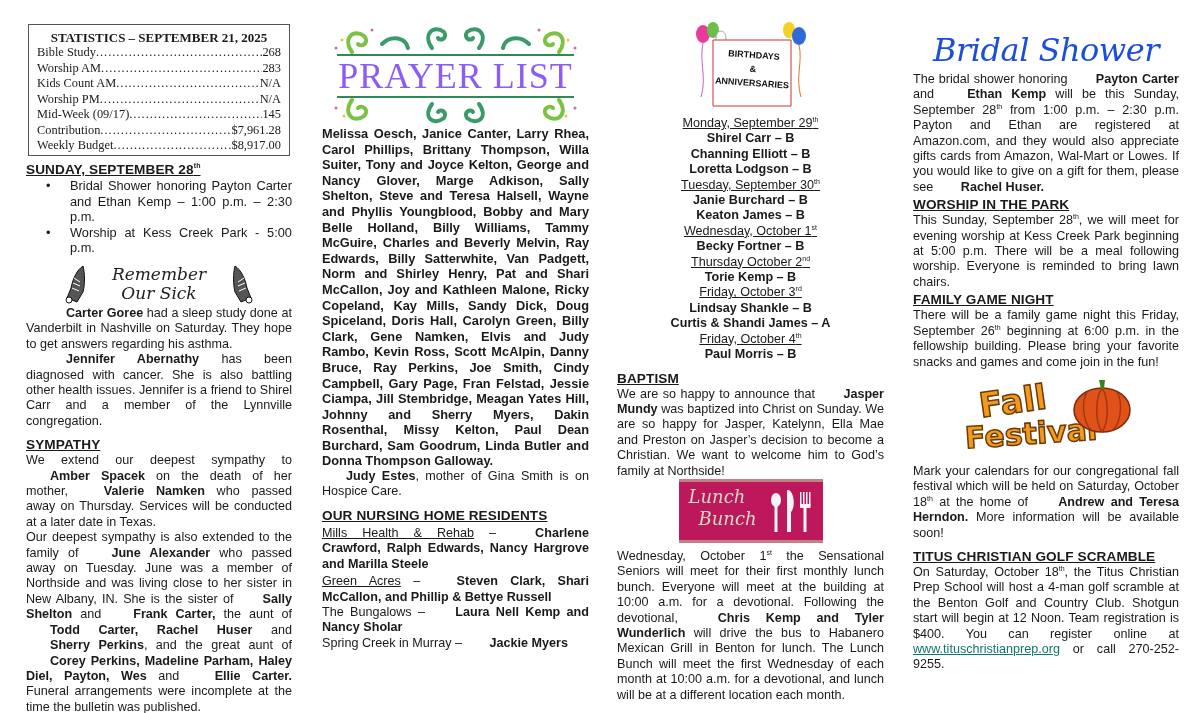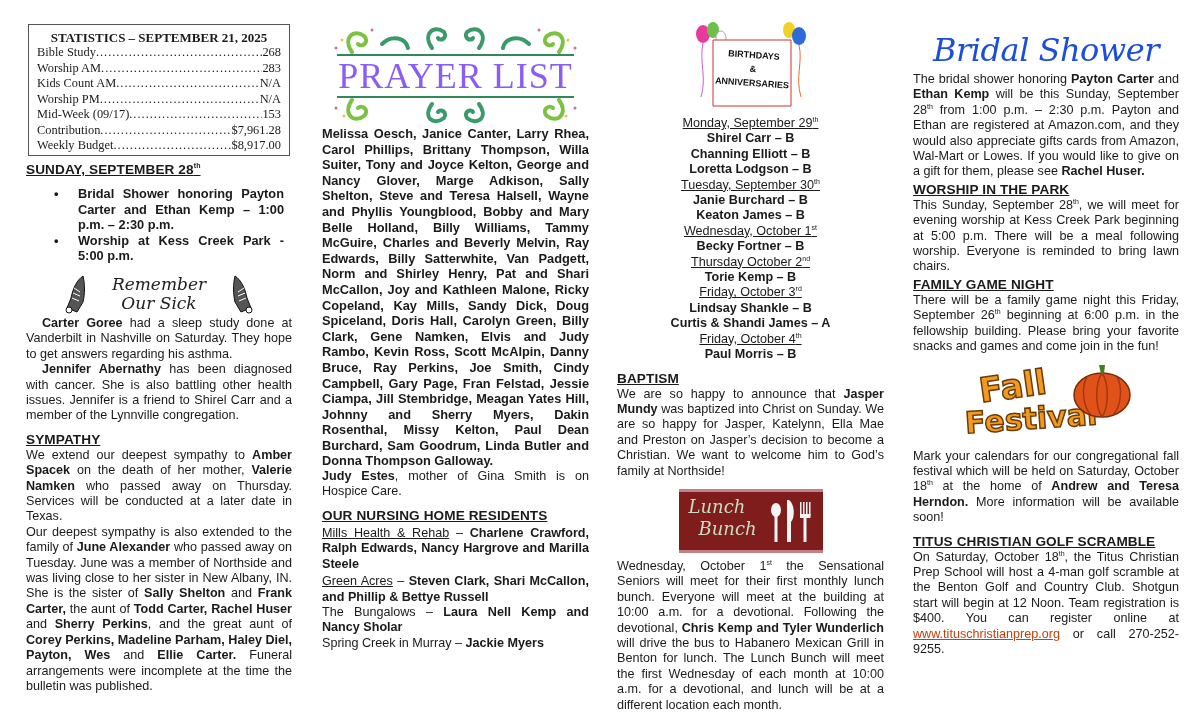--- a/index.html
+++ b/index.html
@@ -4,36 +4,36 @@
 <style>
   html, body { margin: 0; padding: 0; background: #ffffff; }
   body { width: 1200px; height: 713px; position: relative; overflow: hidden;
          font-family: "Liberation Sans", sans-serif; color: #1a1a1a; font-size: 12.6px; line-height: 15.4px; }
   .col { position: absolute; top: 0; }
   .c1 { left: 26px; width: 266px; }
   .c2 { left: 322px; width: 267px; }
   .c3 { left: 617px; width: 267px; }
   .c4 { left: 913px; width: 266px; }
   p { margin: 0; text-align: justify; }
-  b { font-weight: bold; }
+  b { font-weight: bold; margin-left: 24px; }
   .indent { text-indent: 16px; }
   sup { font-size: 7px; line-height: 0; vertical-align: super; }
   h2 { margin: 0; font-size: 13.6px; line-height: 16px; font-weight: bold; text-decoration: underline; letter-spacing: 0.1px; }
 
   
   .stats { position: absolute; left: 28px; top: 24px; width: 262px; height: 132px; border: 1px solid #555; box-sizing: border-box;
            font-family: "Liberation Serif", serif; padding: 5px 8px 0 8px; }
   .stats .title { font-weight: bold; font-size: 13px; line-height: 15px; text-align: center; }
   .stats .row { display: flex; font-size: 12.4px; line-height: 15.5px; white-space: nowrap; overflow: hidden; align-items: center; }
   .stats .row .lbl { flex: 0 0 auto; }
   .stats .row .dots { flex: 1 1 auto; overflow: hidden; }
   .stats .row .dots::after { content: "......................................................................................................................"; letter-spacing: 1px; }
   .stats .row .val { flex: 0 0 auto; }
 
-  ul.sun { margin: 8px; padding: 0 0 0 44px; list-style: none; font-weight: bold; font-size: 12.8px; line-height: 15.6px; }
+  ul.sun { margin: 0; padding: 0 0 0 44px; list-style: none; font-weight: normal; font-size: 12.8px; line-height: 15.6px; }
   ul.sun li { position: relative; text-align: justify; }
   ul.sun li::before { content: "\2022"; position: absolute; left: -24px; }
 
   .sick-banner { display: flex; align-items: center; justify-content: center; height: 44px; gap: 13px; margin: 6px 0 0 0; }
   .hands { width: 36px; height: 40px; }
   .sick-title { font-family: "DejaVu Serif", serif; font-style: italic; font-size: 17px; line-height: 19px; text-align: center; color: #222; }
 
   
   .prayer-banner { position: relative; height: 118px; margin-top: 8px; }
   .prayer-banner .pl { position: absolute; left: 15px; right: 15px; top: 46px; text-align: center;
@@ -43,27 +43,27 @@
 
   .home { margin-top: 2px; }
   .home .loc { text-decoration: underline; }
 
   
   .bday-logo { width: 120px; height: 90px; margin: 22px auto 4px auto; position: relative; }
   .bday-list { text-align: center; font-size: 12.6px; line-height: 15.4px; }
   .bday-list .day { text-decoration: underline; }
   .bday-list .person { font-weight: bold; }
 
-  .lunch { width: 144px; height: 58px; margin: 10px auto 6px auto; background: #7f1d1d; border-top: 3px solid #c47e86; border-bottom: 3px solid #c47e86; position: relative; }
+  .lunch { width: 144px; height: 58px; margin: 0 auto 6px auto; background: #be185d; border-top: 3px solid #c47e86; border-bottom: 3px solid #c47e86; position: relative; }
   .lunch .lt { position: absolute; left: 10px; top: 4px; font-family: "DejaVu Serif", serif; font-style: italic; color: #c9dcc4; font-size: 18px; line-height: 22px; }
 
   
   .bridal-title { font-family: "DejaVu Serif", serif; font-style: italic; font-size: 32px; line-height: 44px; text-align: center; color: #1d4ed8; margin-top: 28px; letter-spacing: -0.5px; }
   .fall { height: 82px; position: relative; margin: 8px 0 4px 0; }
-  a.link { color: #c2410c; text-decoration: underline; }
+  a.link { color: #0f766e; text-decoration: underline; }
   .mt5 { margin-top: 2px; }
   .mt8 { margin-top: 8px; }
 </style>
 </head>
 <body>
 
 <div class="stats">
   <div class="title">STATISTICS – SEPTEMBER 21, 2025</div>
   <div class="row">
       <span class="lbl">Bible Study</span>
@@ -81,21 +81,21 @@
       <span class="val">N/A</span>
     </div>
   <div class="row">
       <span class="lbl">Worship PM</span>
       <span class="dots"></span>
       <span class="val">N/A</span>
     </div>
   <div class="row">
       <span class="lbl">Mid-Week (09/17)</span>
       <span class="dots"></span>
-      <span class="val">153</span>
+      <span class="val">145</span>
     </div>
   <div class="row">
       <span class="lbl">Contribution</span>
       <span class="dots"></span>
       <span class="val">$7,961.28</span>
     </div>
   <div class="row">
       <span class="lbl">Weekly Budget</span>
       <span class="dots"></span>
       <span class="val">$8,917.00</span>

